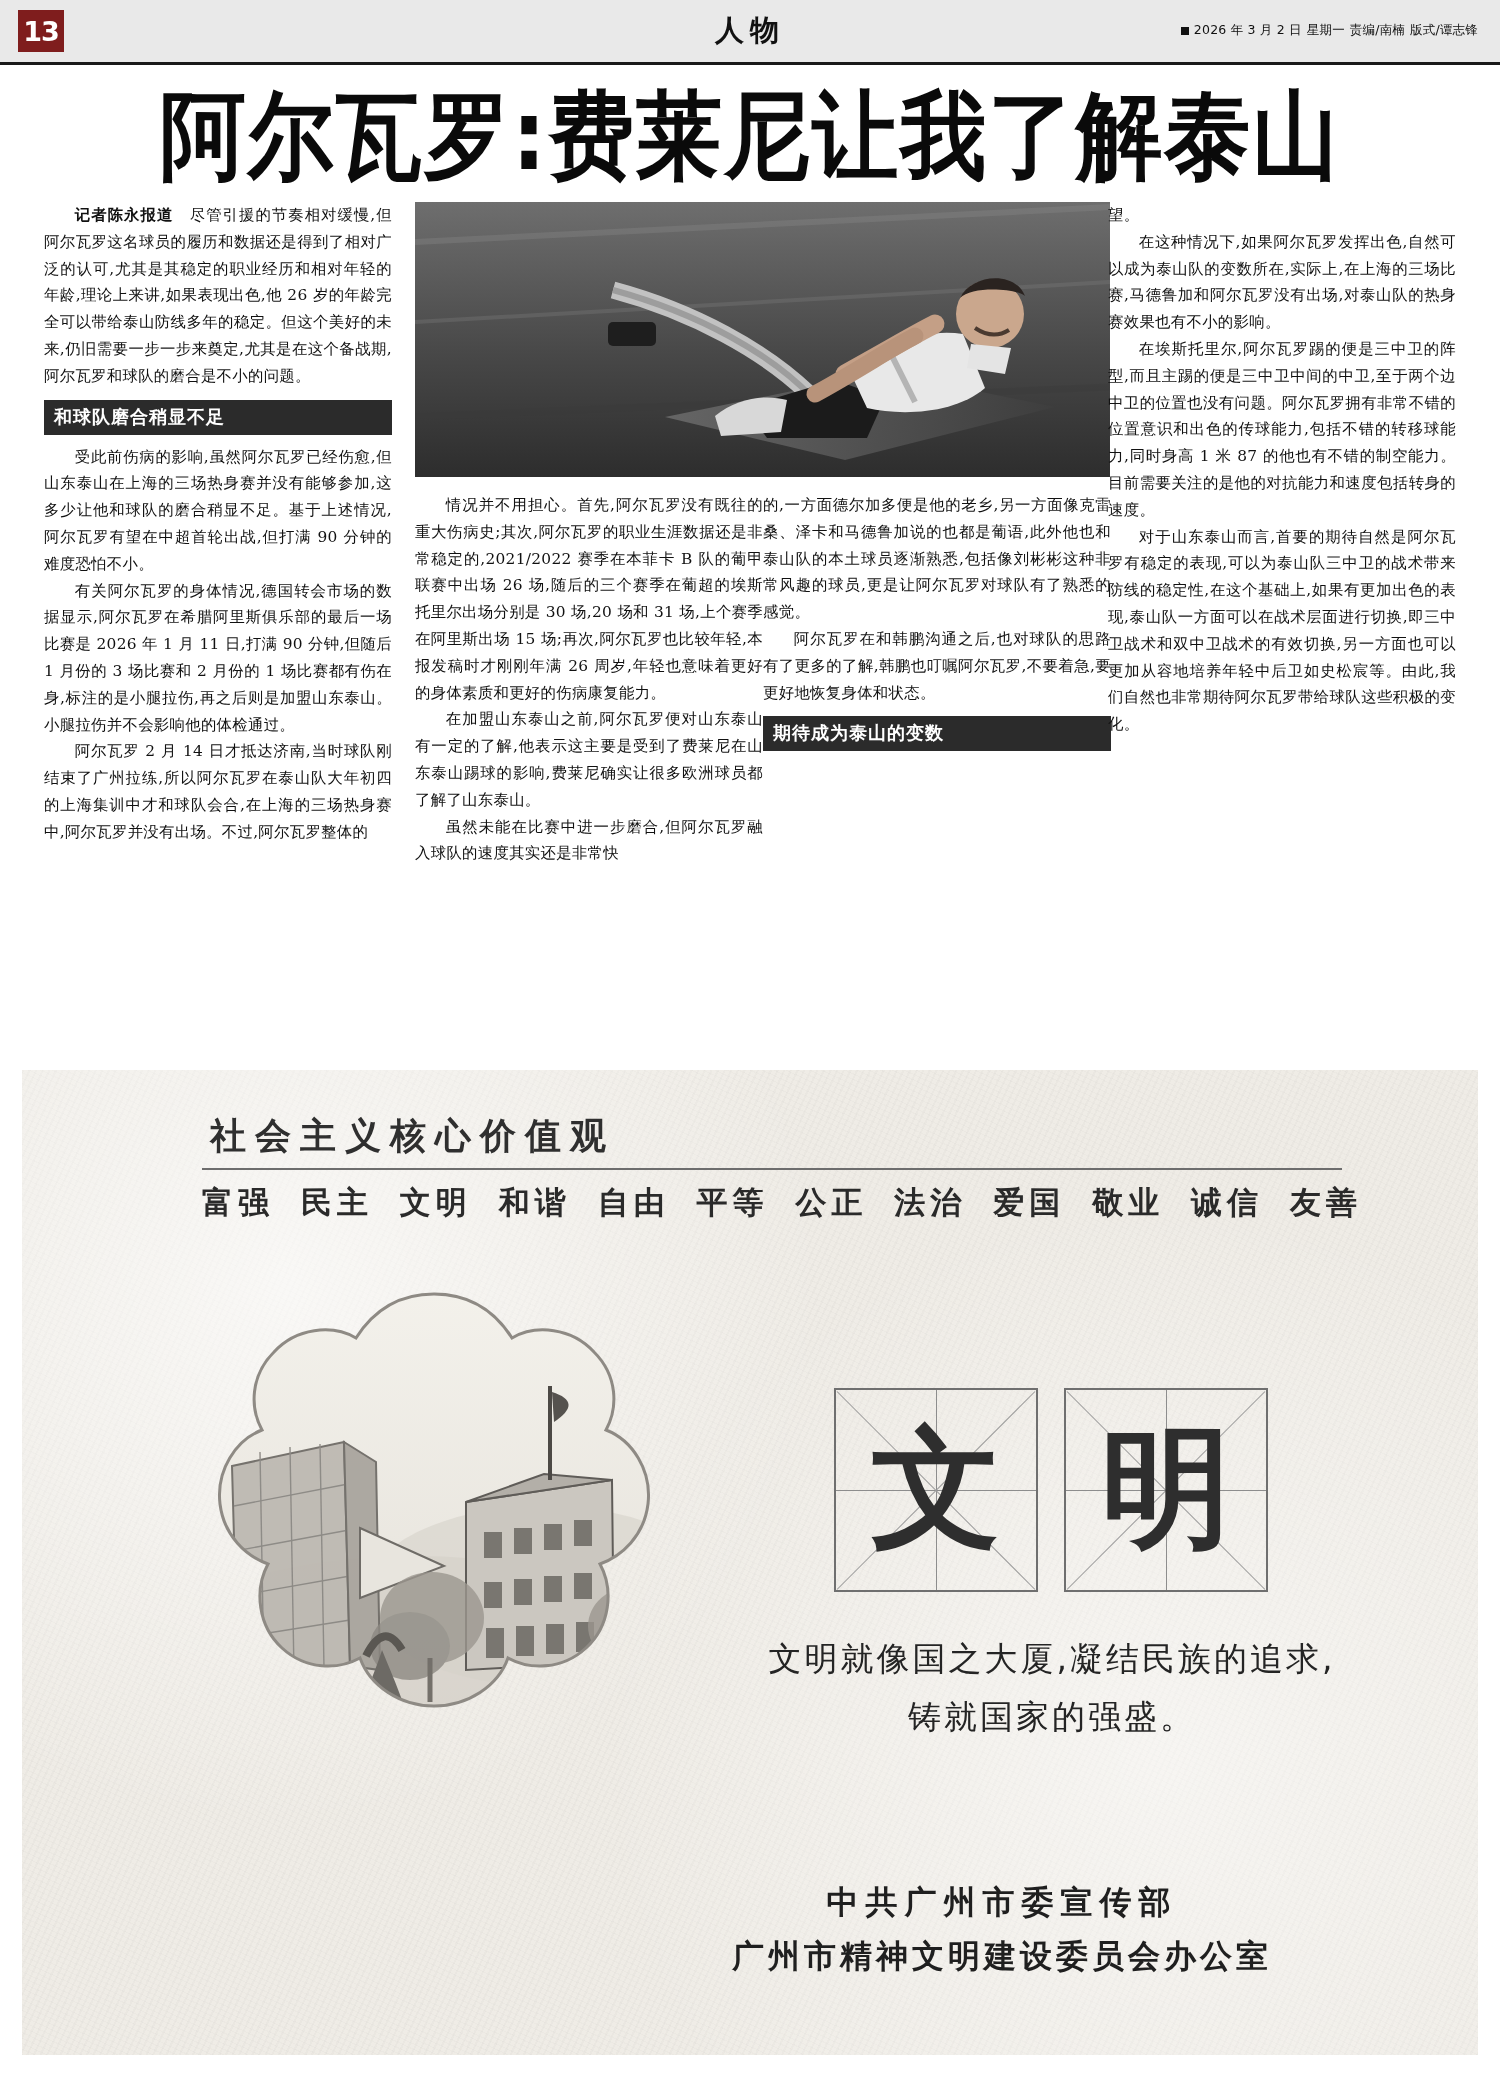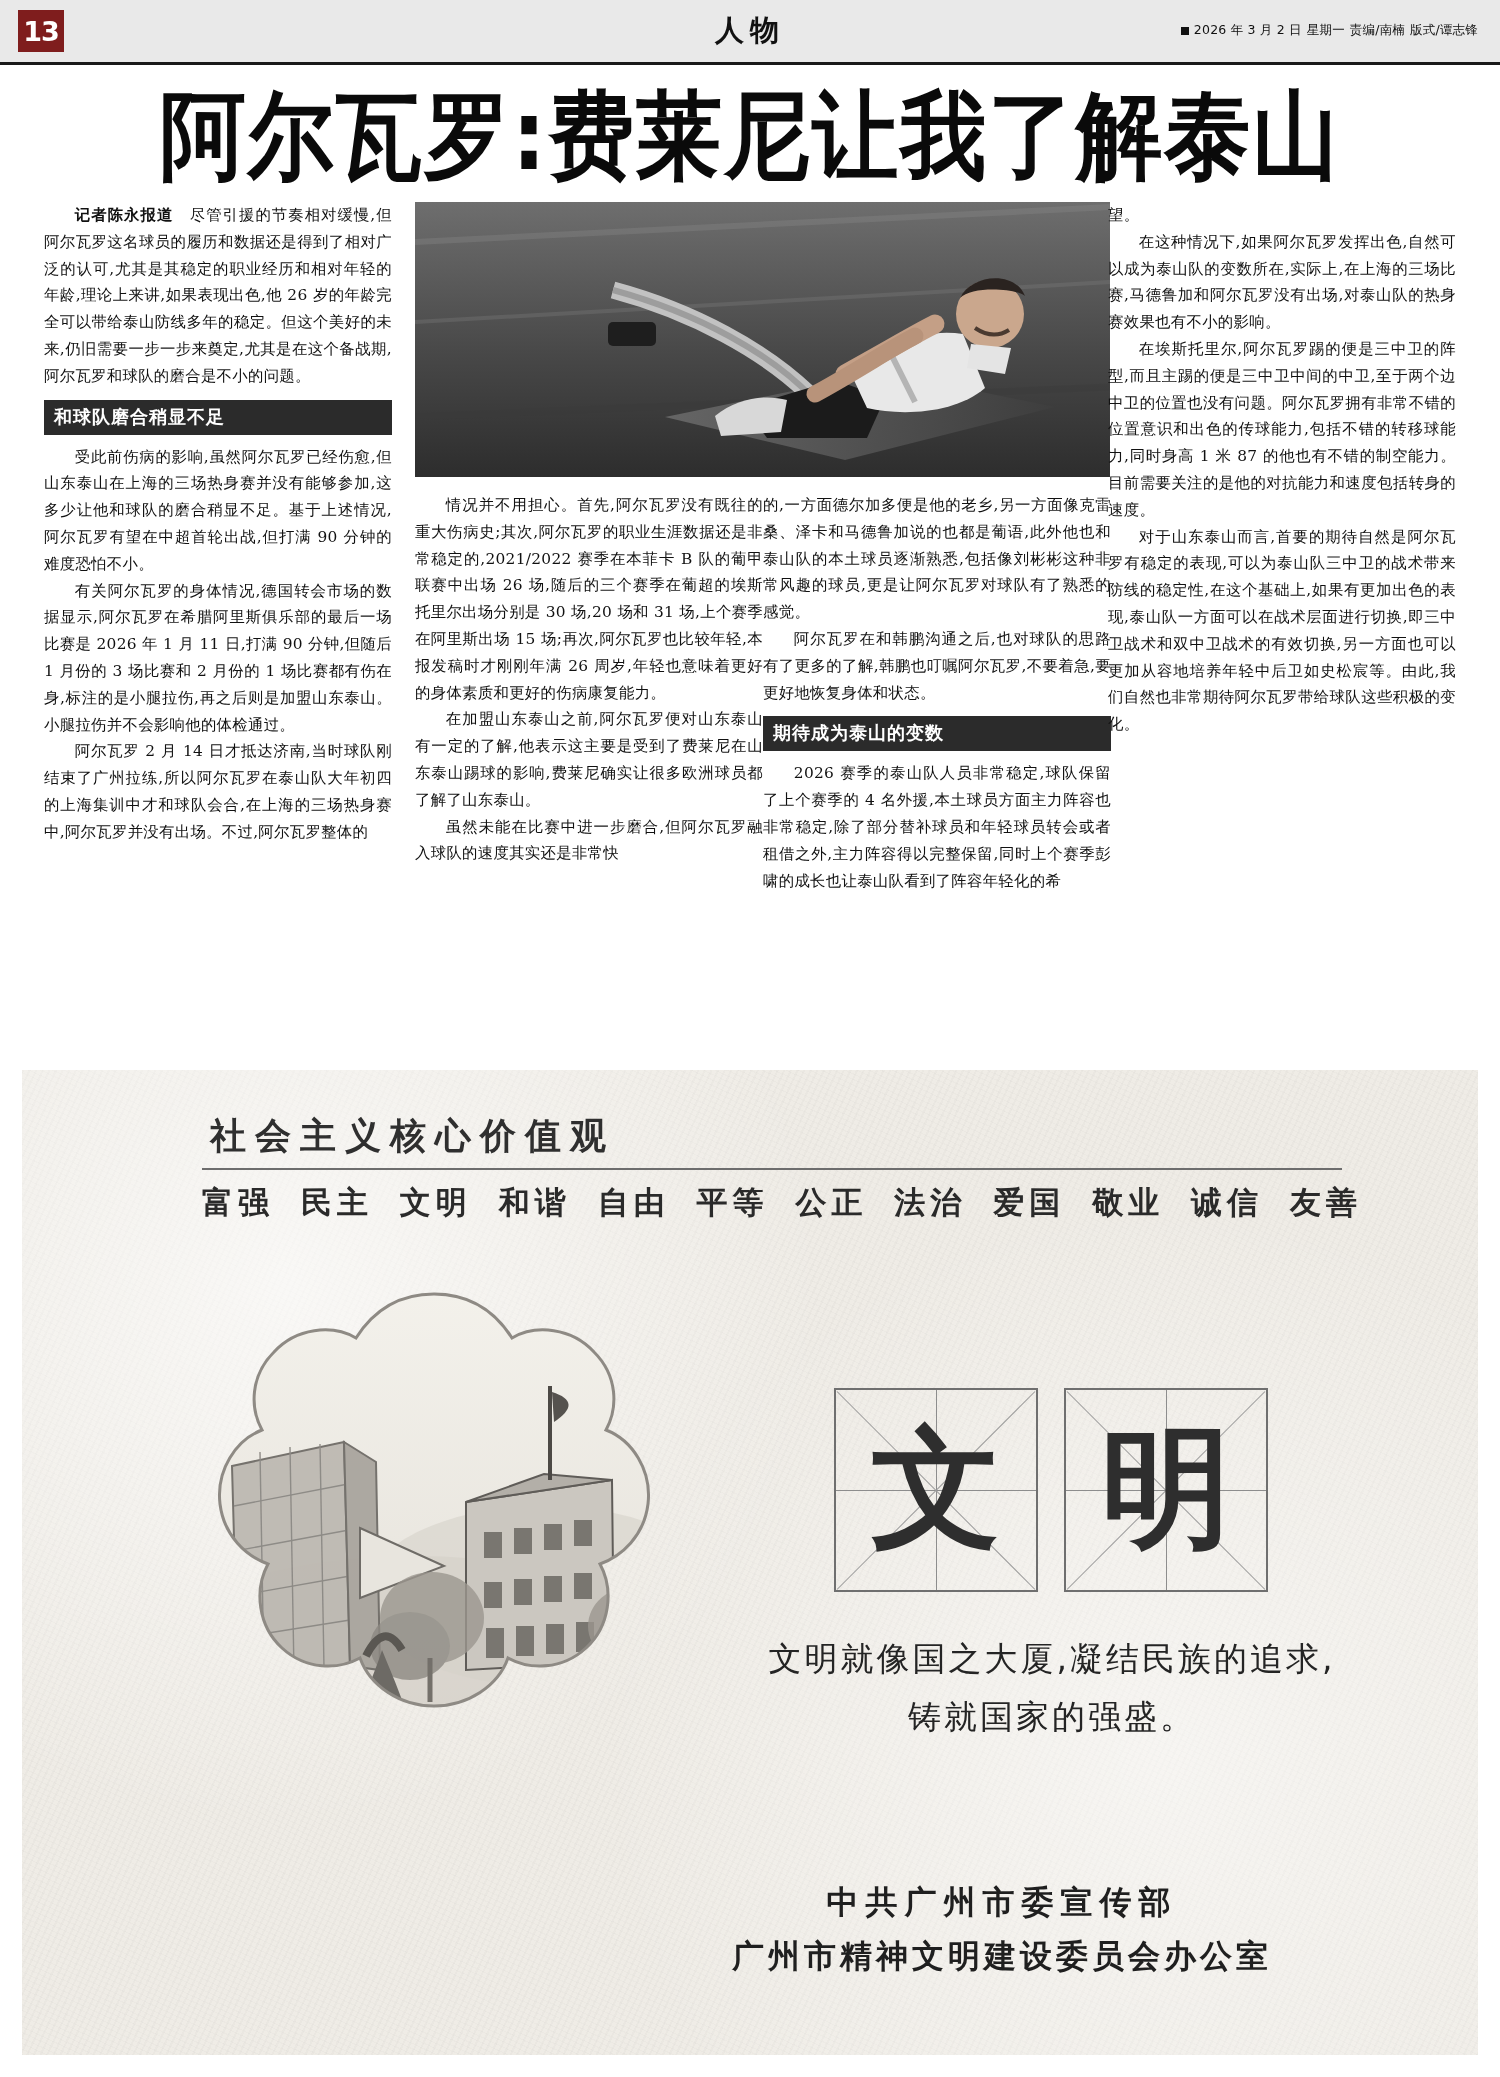--- a/index.html
+++ b/index.html
@@ -257,21 +257,20 @@
     <div class="col c2" style="padding-top:290px;">
       <p class="body">情况并不用担心。首先,阿尔瓦罗没有既往的重大伤病史;其次,阿尔瓦罗的职业生涯数据还是非常稳定的,2021/2022 赛季在本菲卡 B 队的葡甲联赛中出场 26 场,随后的三个赛季在葡超的埃斯托里尔出场分别是 30 场,20 场和 31 场,上个赛季在阿里斯出场 15 场;再次,阿尔瓦罗也比较年轻,本报发稿时才刚刚年满 26 周岁,年轻也意味着更好的身体素质和更好的伤病康复能力。</p>
       <p class="body">在加盟山东泰山之前,阿尔瓦罗便对山东泰山有一定的了解,他表示这主要是受到了费莱尼在山东泰山踢球的影响,费莱尼确实让很多欧洲球员都了解了山东泰山。</p>
       <p class="body">虽然未能在比赛中进一步磨合,但阿尔瓦罗融入球队的速度其实还是非常快</p>
     </div>
 
     <div class="col c3" style="padding-top:290px;">
       <p class="body noind">的,一方面德尔加多便是他的老乡,另一方面像克雷桑、泽卡和马德鲁加说的也都是葡语,此外他也和泰山队的本土球员逐渐熟悉,包括像刘彬彬这种非常风趣的球员,更是让阿尔瓦罗对球队有了熟悉的感觉。</p>
       <p class="body">阿尔瓦罗在和韩鹏沟通之后,也对球队的思路有了更多的了解,韩鹏也叮嘱阿尔瓦罗,不要着急,要更好地恢复身体和状态。</p>
       <div class="subhead">期待成为泰山的变数</div>
-      <p class="body">2026 赛季的泰山队人员非常稳定,球队保留了上个赛季的 4 名外援,本土球员方面主力阵容也非常稳定,除了部分替补球员和年轻球员转会或者租借之外,主力阵容得以完整保留,同时上个赛季彭啸的成长也让泰山队看到了阵容年轻化的希</p>
     </div>
 
     <div class="col c4">
       <p class="body noind">望。</p>
       <p class="body">在这种情况下,如果阿尔瓦罗发挥出色,自然可以成为泰山队的变数所在,实际上,在上海的三场比赛,马德鲁加和阿尔瓦罗没有出场,对泰山队的热身赛效果也有不小的影响。</p>
       <p class="body">在埃斯托里尔,阿尔瓦罗踢的便是三中卫的阵型,而且主踢的便是三中卫中间的中卫,至于两个边中卫的位置也没有问题。阿尔瓦罗拥有非常不错的位置意识和出色的传球能力,包括不错的转移球能力,同时身高 1 米 87 的他也有不错的制空能力。目前需要关注的是他的对抗能力和速度包括转身的速度。</p>
       <p class="body">对于山东泰山而言,首要的期待自然是阿尔瓦罗有稳定的表现,可以为泰山队三中卫的战术带来防线的稳定性,在这个基础上,如果有更加出色的表现,泰山队一方面可以在战术层面进行切换,即三中卫战术和双中卫战术的有效切换,另一方面也可以更加从容地培养年轻中后卫如史松宸等。由此,我们自然也非常期待阿尔瓦罗带给球队这些积极的变化。</p>
     </div>
   </div>
 

